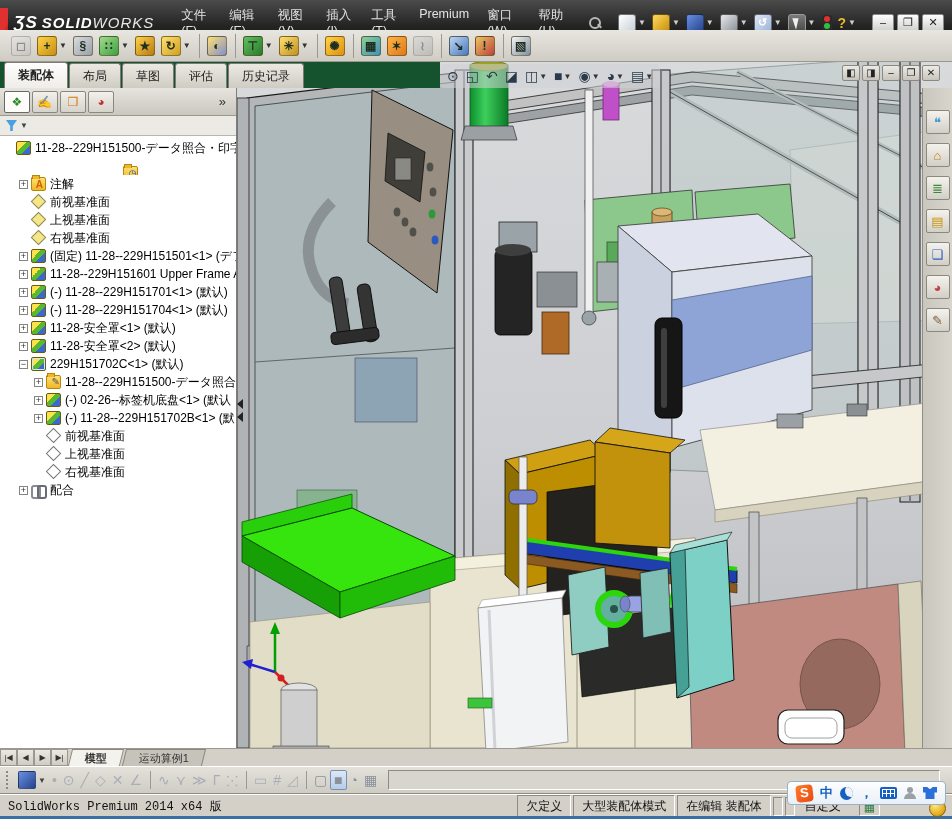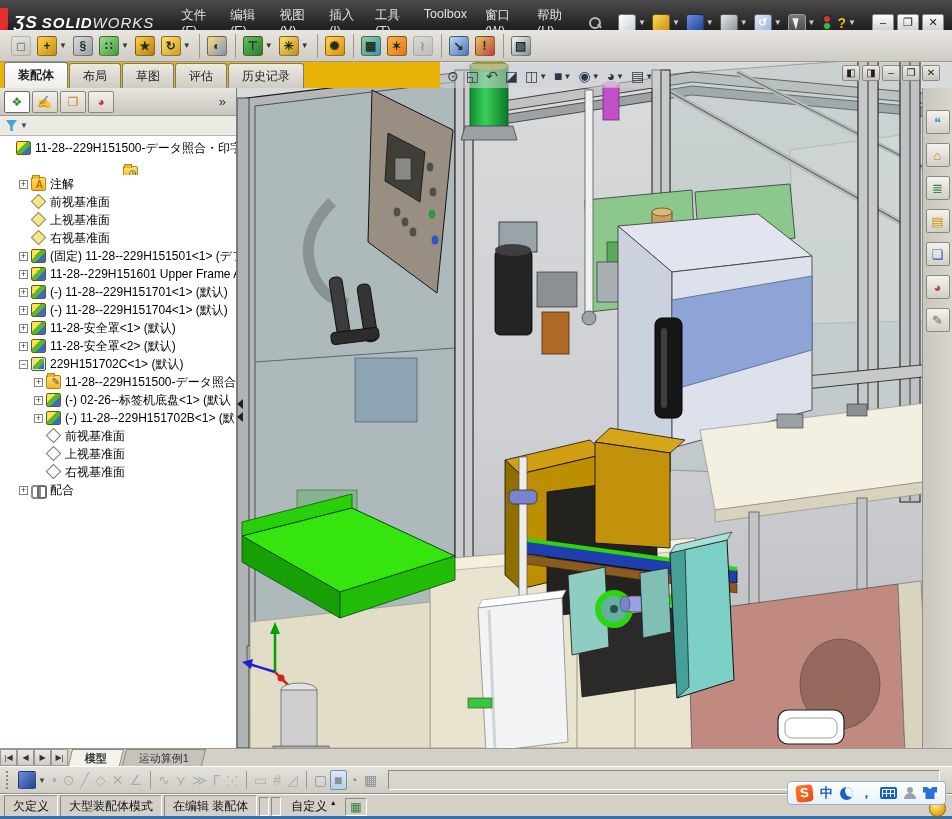--- a/index.html
+++ b/index.html
@@ -35,21 +35,21 @@
   #toolbar { position:absolute; left:0; top:30px; width:952px; height:32px; background:linear-gradient(#e8e6e0,#cfccc4);
     border-bottom:1px solid #9a9890; display:flex; align-items:center; padding-left:8px; }
   .tb { display:flex; align-items:center; padding:2px 3px; }
   .tb .blk { width:20px; height:20px; border-radius:3px; border:1px solid rgba(60,50,10,.55);
     display:flex; align-items:center; justify-content:center; font-size:12px; color:#203020; font-weight:bold; }
   .tb .dd { font-size:8px; color:#333; margin-left:2px; }
   .tb.disabled { opacity:.42; filter:grayscale(.8); }
   .sep-before { border-left:1px solid #9a9890; margin-left:5px; padding-left:7px !important; }
 
   
-  #cmdrow { position:absolute; left:0; top:62px; width:440px; height:26px; background:#eab308; display:flex; align-items:flex-end; padding-left:4px; }
+  #cmdrow { position:absolute; left:0; top:62px; width:440px; height:26px; background:#14532d; display:flex; align-items:flex-end; padding-left:4px; }
   .cmdtab { font-size:12px; padding:4px 13px 3px; border:1px solid #7d7b76; border-bottom:none; border-radius:3px 3px 0 0;
     background:linear-gradient(#ece9e2,#cfccc4); margin-right:1px; color:#222; white-space:nowrap; }
   .cmdtab.active { background:linear-gradient(#fefefe,#efede8); font-weight:bold; padding-bottom:4px; }
 
   
   #left-panel { position:absolute; left:0; top:88px; width:237px; height:660px; background:#fff; border-right:1px solid #7f7d78; display:flex; flex-direction:column; }
   #fp-tabs { height:28px; background:linear-gradient(#e6e4de,#cac7bf); border-bottom:1px solid #9a9890; display:flex; align-items:center; padding:2px 4px; gap:2px; flex:none; }
   .fp-tab { width:26px; height:22px; border:1px solid #8a887f; border-radius:2px; background:linear-gradient(#f2f0ea,#d6d3cb);
     display:flex; align-items:center; justify-content:center; font-size:12px; }
   .fp-tab.active { background:#fdfcf8; border-color:#6a6860; box-shadow:inset 0 0 0 1px #fff; }
@@ -153,21 +153,21 @@
 
 <div id="titlebar">
   <div id="red-accent"></div>
   <div id="logo"><span class="mark">ƷS</span><span class="solid">SOLID</span><span class="works">WORKS</span></div>
   <div id="menubar" style="display:flex;">
     <div class="menu-item"><span>文件(F)</span></div>
       <div class="menu-item"><span>编辑(E)</span></div>
       <div class="menu-item"><span>视图(V)</span></div>
       <div class="menu-item"><span>插入(I)</span></div>
       <div class="menu-item"><span>工具(T)</span></div>
-      <div class="menu-item"><span>Toolbox</span></div>
+      <div class="menu-item"><span>Premium</span></div>
       <div class="menu-item"><span>窗口(W)</span></div>
       <div class="menu-item"><span>帮助(H)</span></div>
   </div>
   <div id="search-glass"></div>
   <div id="quick-icons">
     <div class="qi">
         <span class="blk" style="background: linear-gradient(135deg, rgb(255, 255, 255), rgb(200, 208, 216));">
           <span></span>
         </span>
         <span class="dd">▼</span>
@@ -746,20 +746,21 @@
     <div class="sk">
       <span>◔</span>
     </div>
     <div class="sk">
       <span>▦</span>
     </div>
   <div class="dock-well"></div>
 </div>
 
 <div id="statusbar">
+  <div id="status-left">SolidWorks Premium 2014 x64 版</div>
   <div class="badge"><span>欠定义</span></div>
     <div class="badge"><span>大型装配体模式</span></div>
     <div class="badge"><span>在编辑 装配体</span></div>
   <div class="badge empty"></div>
   <div class="badge empty"></div>
   <div id="custom-cell">
     <span>自定义</span>
       <span class="ua">▴</span>
   </div>
   <div id="grid-cell">▦</div>

